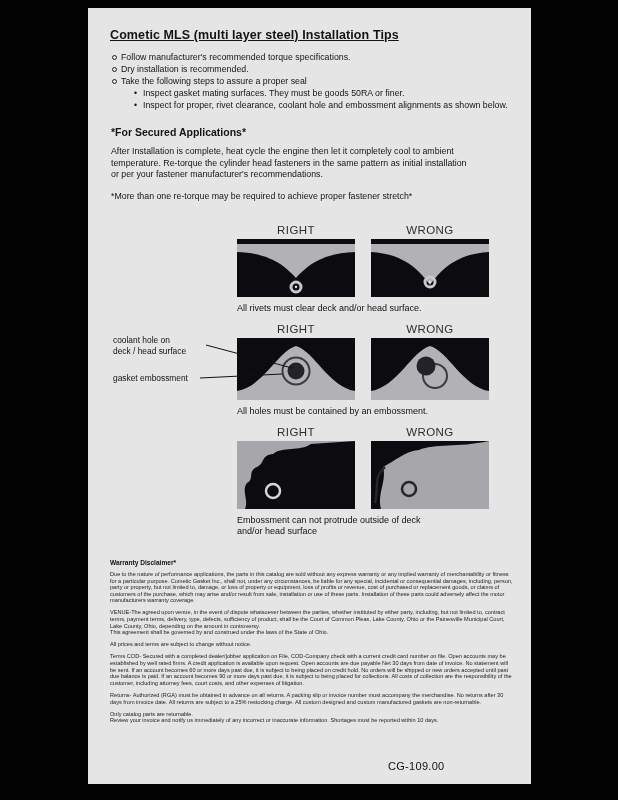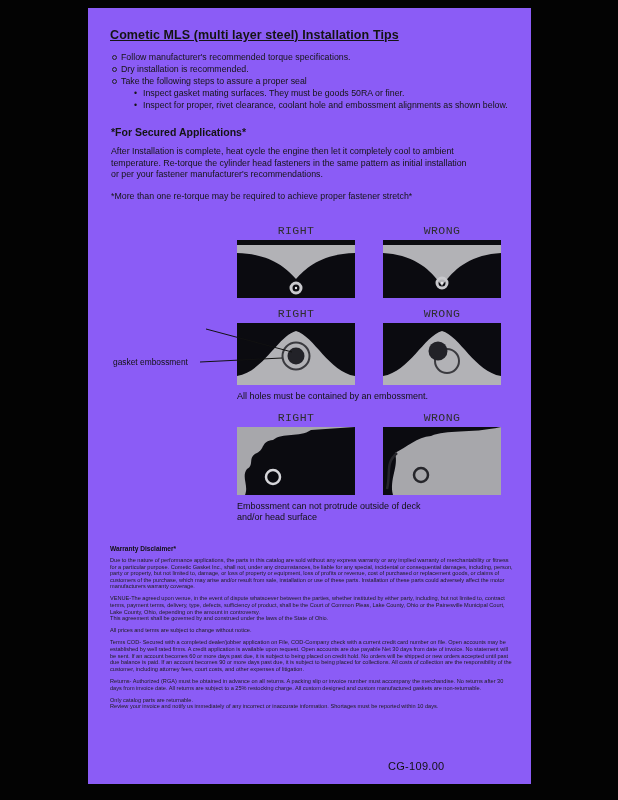--- a/index.html
+++ b/index.html
@@ -1,39 +1,39 @@
 <!DOCTYPE html>
 <html><head>
 <meta charset="utf-8">
 <style>
   * { margin:0; padding:0; box-sizing:border-box; }
   html,body { width:618px; height:800px; }
   body { background:#000; font-family:"Liberation Sans", sans-serif; }
   .canvas { position:relative; width:618px; height:800px; background:#030303; overflow:hidden; }
   .sheet { position:absolute; left:88px; top:8px; width:443px; height:776px;
-           background:#8b5cf6; color:#141414; padding:18px 16px 0 22px; overflow:hidden; }
+           background:#e5e5e5; color:#141414; padding:18px 16px 0 22px; overflow:hidden; }
 
   .title { font-size:12.5px; font-weight:bold; text-decoration:underline;
            letter-spacing:.1px; margin:2px 0 9px 0; }
 
   .tips { list-style:none; font-size:8.8px; line-height:12px; margin-left:1px; }
   .tips > li { position:relative; padding-left:10px; }
   .tips > li::before { content:""; position:absolute; left:1px; top:4px; width:3px; height:3px;
                        border:1px solid #222; border-radius:50%; }
   .subtips { list-style:none; margin-left:13px; }
   .subtips > li { position:relative; padding-left:9px; }
   .subtips > li::before { content:"\2022"; position:absolute; left:0; top:0; }
 
   .diesel-heading { font-size:10.5px; font-weight:bold; margin:15px 0 8px 1px; }
   .para { font-size:8.8px; line-height:11.5px; margin:0 0 10px 1px; white-space:pre-line; }
   .note { margin-bottom:22px; }
 
   .figures { margin-left:127px; margin-top:12px; width:248px; }
   .fig-row { position:relative; margin-bottom:9px; }
-  .fig-pair { display:flex; gap:28px;font-family:Liberation Mono, monospace; }
+  .fig-pair { display:flex; gap:16px; }
   .fig-col { width:118px; }
   .fig-head { font-size:11.5px; color:#2e2e2e; text-align:center; margin-bottom:3px; letter-spacing:.4px; }
   .fig-img { display:block; width:118px; }
   .fig-caption { font-size:9px; line-height:11px; margin-top:6px; white-space:pre-line; color:#111; }
 
   .callout { position:absolute; font-size:8.4px; line-height:10.5px; white-space:pre-line; color:#111; }
   .callout-1 { left:-124px; top:12px; width:96px; }
   .callout-2 { left:-124px; top:50px; width:96px; }
   .callout-lines { position:absolute; left:-127px; top:0; width:250px; height:82px; pointer-events:none; }
 
@@ -85,23 +85,26 @@
           <div class="fig-col">
             <div class="fig-head">WRONG</div>
             <svg class="fig-img" viewBox="0 0 118 58">
               <rect width="118" height="58" fill="#0b0b10"></rect>
               <path d="M0,5 H118 V13 C84,15 69,32 59,46 C49,32 34,15 0,13 Z" fill="#b2b2b6"></path>
               <circle cx="59" cy="43" r="5" fill="none" stroke="#c9c9cd" stroke-width="3"></circle>
               <circle cx="59" cy="43" r="1.2" fill="#e8e8ea"></circle>
             </svg>
           </div>
         </div>
+        <div class="fig-caption">All rivets must clear deck and/or head surface.</div>
       </div>
 
       <div class="fig-row">
+        <div class="callout callout-1">coolant hole on
+deck / head surface</div>
         <div class="callout callout-2">gasket embossment</div>
         <svg class="callout-lines" viewBox="0 0 250 82">
           <line x1="96" y1="22" x2="182" y2="45" stroke="#111" stroke-width="1"></line>
           <line x1="90" y1="55" x2="172" y2="51" stroke="#111" stroke-width="1"></line>
         </svg>
         <div class="fig-pair">
           <div class="fig-col">
             <div class="fig-head">RIGHT</div>
             <svg class="fig-img" viewBox="0 0 118 62">
               <rect width="118" height="62" fill="#0b0b10"></rect>

